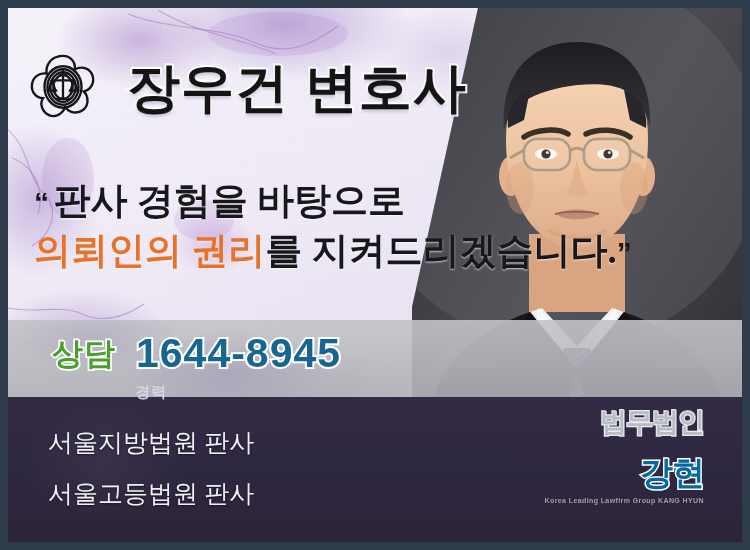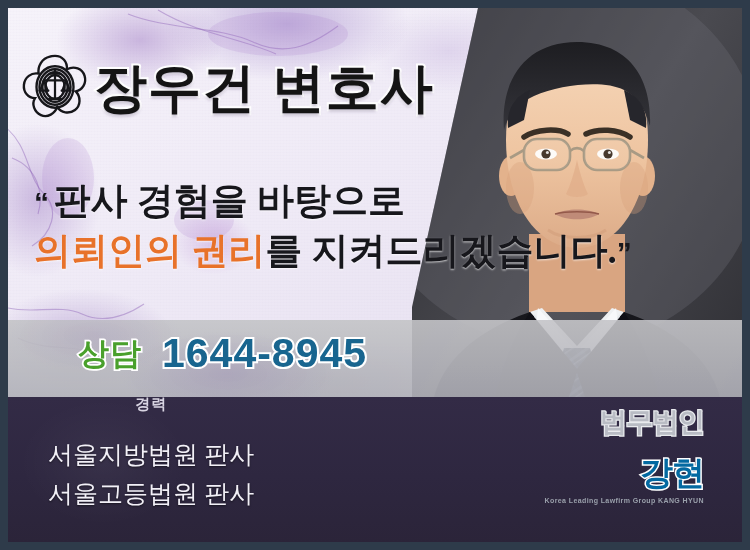--- a/index.html
+++ b/index.html
@@ -82,22 +82,22 @@
     background:linear-gradient(180deg,#332b46 0%,#2e2740 55%,#2b2439 100%);
   }
   #bottom .btex{
     position:absolute;inset:0;
     background:radial-gradient(ellipse 120px 90px at 13% 45%, rgba(255,255,255,.045), rgba(255,255,255,0) 70%);
   }
 
   
   #header{
     position:absolute;
-    left:10px;top:42px;
-    display:flex;align-items:center;gap:2px;
+    left:18px;top:42px;
+    display:flex;align-items:center;gap:27px;
     z-index:6;
   }
   #emblem{width:74px;height:74px;display:block;flex:0 0 auto;}
   #title{
     font-family:"Liberation Sans","DejaVu Sans",sans-serif;
     font-size:53px;font-weight:bold;
     letter-spacing:1px;
     color:#141414;
     -webkit-text-stroke:4px #ffffff;
     paint-order:stroke fill;
@@ -123,21 +123,20 @@
   .qmark{font-size:30px;color:#17171c;font-weight:bold;}
   .hl{color:#e8722a;}
 
   
   #phone{
     position:absolute;
     left:44px;top:322px;
     z-index:7;
     display:flex;align-items:center;gap:20px;
     white-space:nowrap;
-    margin-left:26px;
   }
   #phone-label{
     font-family:"Liberation Sans","DejaVu Sans",sans-serif;
     font-size:31px;font-weight:bold;
     color:#49a02c;
     -webkit-text-stroke:3.5px #ffffff;
     paint-order:stroke fill;
     letter-spacing:1px;
   }
   #phone-number{
@@ -156,21 +155,21 @@
     z-index:7;
     display:flex;align-items:center;gap:24px;flex-direction:column;
   }
   #career-label{
     font-family:"Liberation Sans","DejaVu Sans",sans-serif;
     font-size:15px;font-weight:bold;
     color:#d8d4e2;
     letter-spacing:1px;
     white-space:nowrap;
   }
-  #career-list{display:flex;flex-direction:column;gap:6px;}
+  #career-list{display:flex;flex-direction:column;gap:18px;}
   .cline{
     font-family:"Liberation Serif","DejaVu Serif",serif;
     font-size:25px;font-weight:normal;
     color:#f2f0f7;
     white-space:nowrap;
     text-shadow:0 1px 2px rgba(0,0,0,.5);
   }
 
   
   #logo{

